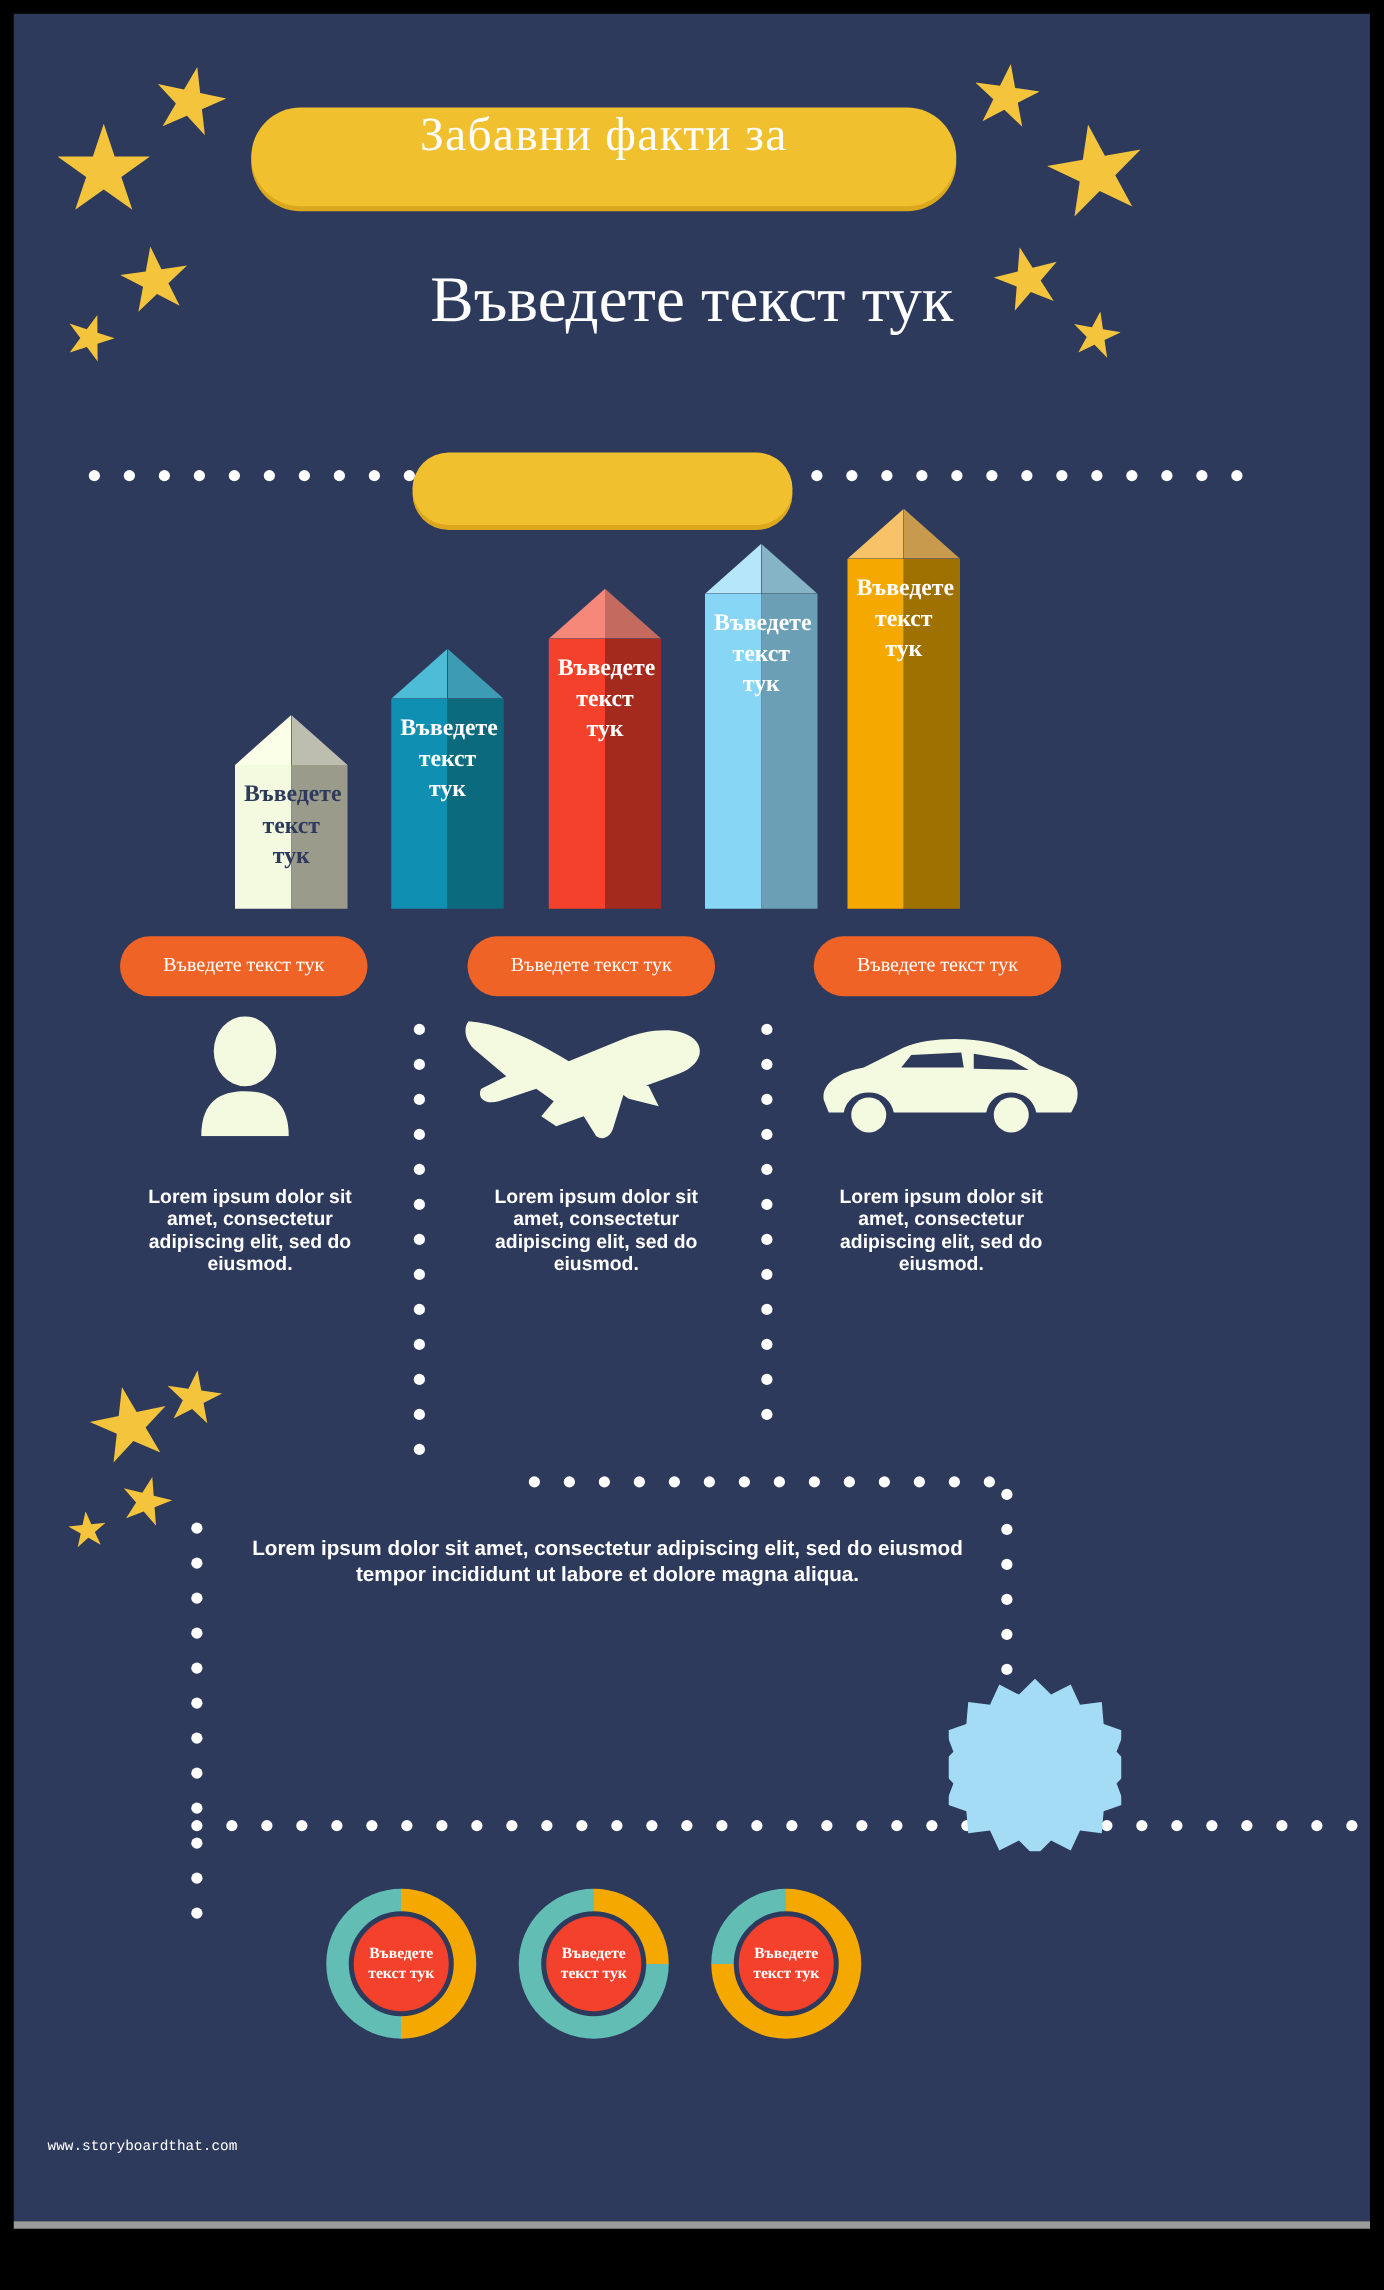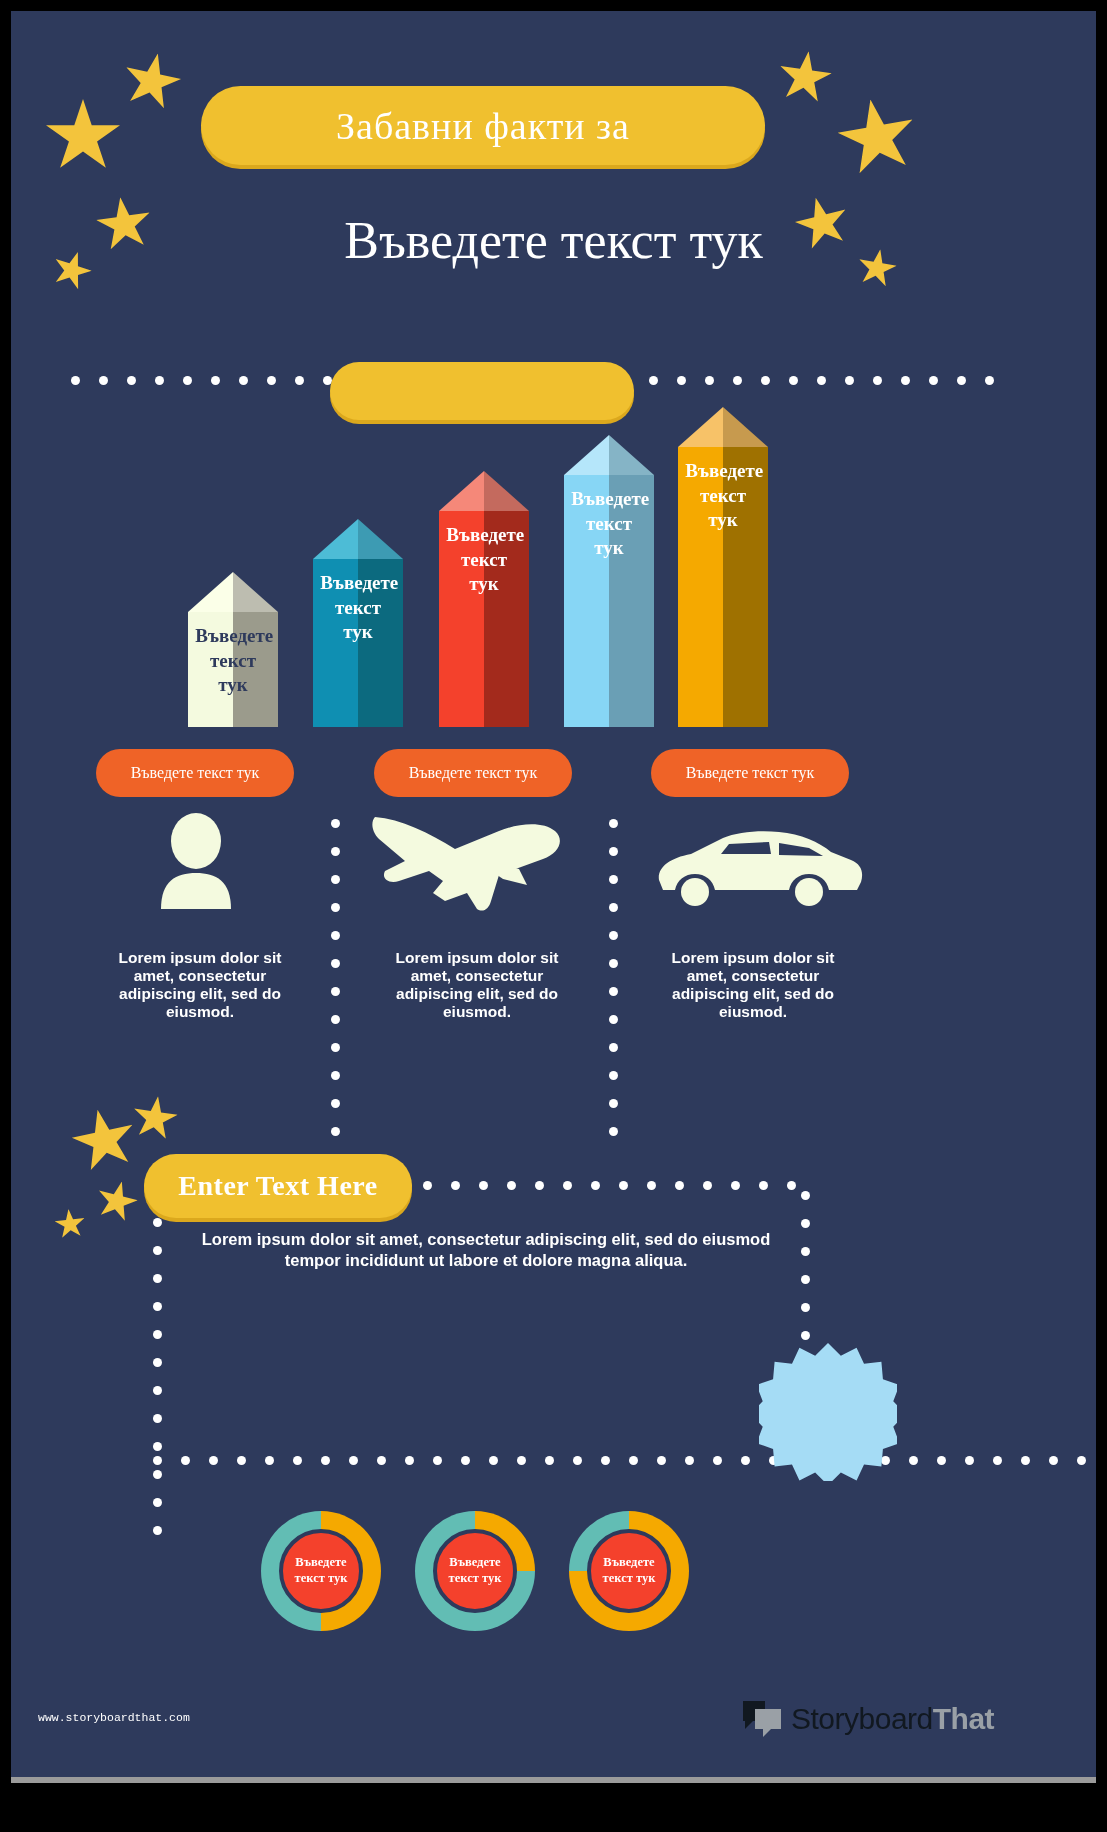--- a/index.html
+++ b/index.html
@@ -38,21 +38,20 @@
   #title-banner {
     position: absolute;
     left: 190px;
     top: 75px;
     width: 564px;
     height: 79px;
     background: #f0c02f;
     border-radius: 40px;
     box-shadow: 0 4px 0 #dba81d;
     display: flex;
-    align-items: center;
     justify-content: center;
   }
   #title-banner-text {
     font-family: "Liberation Serif", serif;
     font-size: 38px;
     color: #ffffff;
     letter-spacing: 1px;
     text-align: center;
     padding: 0 18px;
     white-space: nowrap;
@@ -516,23 +515,20 @@
 
     <div class="col-copy" style="left:105px; top:938px; width:168px;">Lorem ipsum dolor sit amet, consectetur adipiscing elit, sed do eiusmod.</div>
     <div class="col-copy" style="left:382px; top:938px; width:168px;">Lorem ipsum dolor sit amet, consectetur adipiscing elit, sed do eiusmod.</div>
     <div class="col-copy" style="left:658px; top:938px; width:168px;">Lorem ipsum dolor sit amet, consectetur adipiscing elit, sed do eiusmod.</div>
 
     <div class="star" style="left:62px; top:1098px; width:62px; height:62px; transform:rotate(-12deg);"></div>
     <div class="star" style="left:122px; top:1085px; width:44px; height:44px; transform:rotate(8deg);"></div>
     <div class="star" style="left:86px; top:1170px; width:40px; height:40px; transform:rotate(14deg);"></div>
     <div class="star" style="left:44px; top:1198px; width:30px; height:30px; transform:rotate(-6deg);"></div>
 
-    <div id="cta-pill">
-      <span id="cta-pill-text">Enter Text Here</span>
-    </div>
 
     <div class="dotrow" style="left:412px; top:1170px;">
       <div class="dot"></div>
         <div class="dot"></div>
       <div class="dot"></div>
         <div class="dot"></div>
       <div class="dot"></div>
         <div class="dot"></div>
       <div class="dot"></div>
         <div class="dot"></div>
@@ -626,23 +622,16 @@
     <div class="donut" style="left:558px; top:1500px; background: conic-gradient(#f5a900 0deg 270deg, #62bdb4 270deg 360deg);">
       <div class="hole">
         <span>Въведете текст тук</span>
       </div>
     </div>
 
     <div id="starburst"></div>
 
     <div id="footer-url">www.storyboardthat.com</div>
 
-    <div id="footer-logo">
-      <svg width="42" height="40" viewBox="0 0 42 40">
-        <path d="M2 2 H24 V22 H12 L4 30 V22 H2 Z" fill="#111820"></path>
-        <path d="M14 10 H40 V30 H30 L22 38 V30 H14 Z" fill="#9aa0a6"></path>
-      </svg>
-      <div id="footer-logo-text"><span>Storyboard</span><span class="tail">That</span></div>
-    </div>
 
   </div>
   <div id="footer-bar"></div>
 </div>
 
 </body></html>

